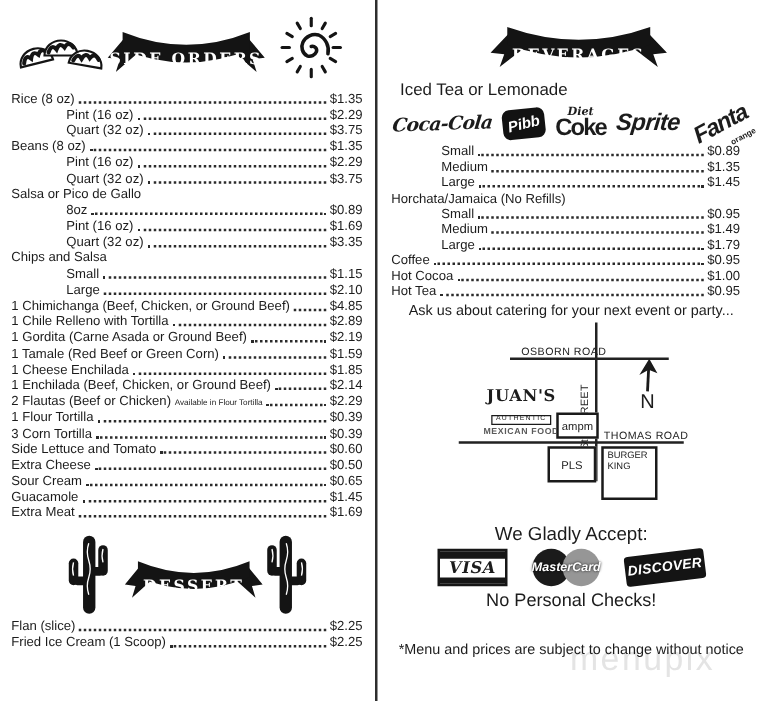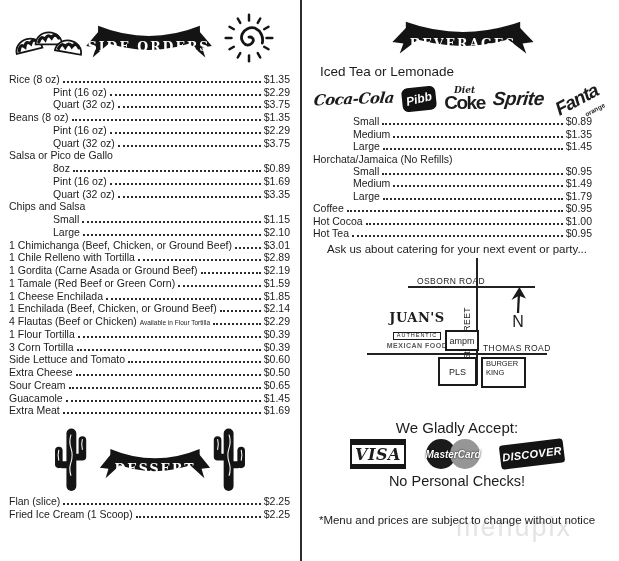--- a/index.html
+++ b/index.html
@@ -55,36 +55,36 @@
   .fanta-flavor { position:absolute; right:0px; bottom:6px; font-size:6.5px; font-weight:bold; transform:rotate(-28deg); }
 
   
   .road-h { position:absolute; height:2px; background:#222; }
   .road-v { position:absolute; width:2px; background:#222; }
   .map-label { position:absolute; font-size:8.5px; letter-spacing:0.4px; }
   .street-label-v { position:absolute; writing-mode:vertical-rl; transform:rotate(180deg);
                     font-size:8.5px; letter-spacing:0.4px; }
   .map-box { position:absolute; border:2px solid #1a1a1a; background:#fff; display:flex;
              align-items:center; justify-content:center; font-size:9px; }
-  .map-box.bk { justify-content:flex-start; align-items:flex-start; padding:1px 0 4px 3px;
+  .map-box.bk { justify-content:flex-start; align-items:flex-start; padding:1px 0 16px 3px;
                 font-size:7.5px; line-height:1.15; text-align:left; }
   .juans { position:absolute; width:66px; text-align:center; line-height:1; }
   .juans-name { font-family:"DejaVu Serif", serif; font-weight:bold; font-size:13px; letter-spacing:0.5px; }
   .juans-tag { display:inline-block; border:1px solid #1a1a1a; font-size:5.5px; letter-spacing:1px;
                padding:0.5px 3px; margin-top:1px; }
   .juans-sub { font-size:7px; font-weight:bold; color:#5a5a5a; letter-spacing:0.5px; margin-top:1.5px; }
 
   
   .cards-row { position:absolute; left:302px; top:437px; width:310px; display:flex;
                align-items:center; justify-content:center; gap:18px; height:34px; }
   .visa { width:56px; height:30px; border:2px solid #161616; background:#fff; display:flex;
           flex-direction:column; box-sizing:border-box; }
   .visa-band { height:6px; background:#161616; }
   .visa-text { flex:1; display:flex; align-items:center; justify-content:center;
-               font-family:"DejaVu Serif", serif; font-style:italic; font-weight:900; font-size:16px;
+               font-family:"DejaVu Serif", serif; font-style:italic; font-weight:900; font-size:13px;
                letter-spacing:0.5px; }
   .mc { position:relative; width:58px; height:32px; }
   .mc-c1 { position:absolute; left:2px; top:1px; width:30px; height:30px; border-radius:50%; background:#1b1b1b; }
   .mc-c2 { position:absolute; right:2px; top:1px; width:30px; height:30px; border-radius:50%; background:#969696; }
   .mc-text { position:absolute; inset:0; display:flex; align-items:center; justify-content:center;
              color:#fff; font-style:italic; font-weight:bold; font-size:10px; text-shadow:0 0 2px #000; }
   .discover { width:64px; height:24px; background:#141414; color:#fff; border-radius:3px;
               transform:rotate(-7deg); display:flex; align-items:center; justify-content:center;
               font-weight:bold; font-style:italic; font-size:11px; letter-spacing:0.3px; }
 
@@ -224,21 +224,21 @@
         <span class="label">Large</span>
 
         <span class="dots"></span>
         <span class="price">$2.10</span>
       </div>
 
       <div class="row">
         <span class="label">1 Chimichanga (Beef, Chicken, or Ground Beef)</span>
 
         <span class="dots"></span>
-        <span class="price">$3.01</span>
+        <span class="price">$4.85</span>
       </div>
 
       <div class="row">
         <span class="label">1 Chile Relleno with Tortilla</span>
 
         <span class="dots"></span>
         <span class="price">$2.89</span>
       </div>
 
       <div class="row">
@@ -263,21 +263,21 @@
       </div>
 
       <div class="row">
         <span class="label">1 Enchilada (Beef, Chicken, or Ground Beef)</span>
 
         <span class="dots"></span>
         <span class="price">$2.14</span>
       </div>
 
       <div class="row">
-        <span class="label">4 Flautas (Beef or Chicken)</span>
+        <span class="label">2 Flautas (Beef or Chicken)</span>
         <span class="note">Available in Flour Tortilla</span>
         <span class="dots"></span>
         <span class="price">$2.29</span>
       </div>
 
       <div class="row">
         <span class="label">1 Flour Tortilla</span>
 
         <span class="dots"></span>
         <span class="price">$0.39</span>

